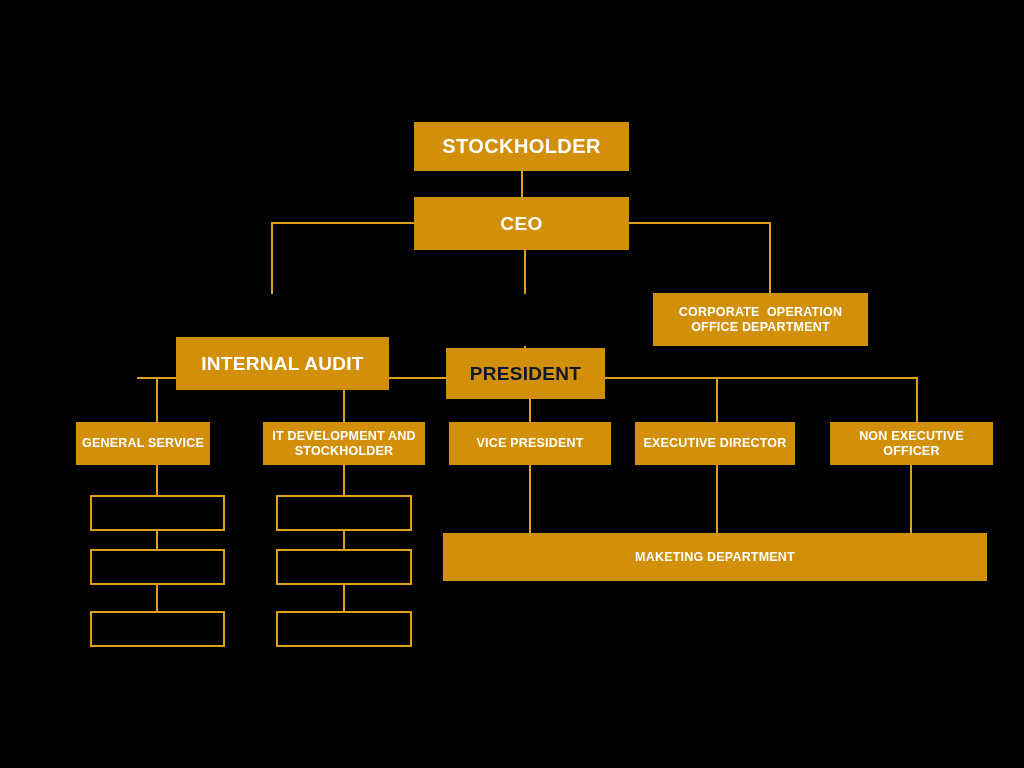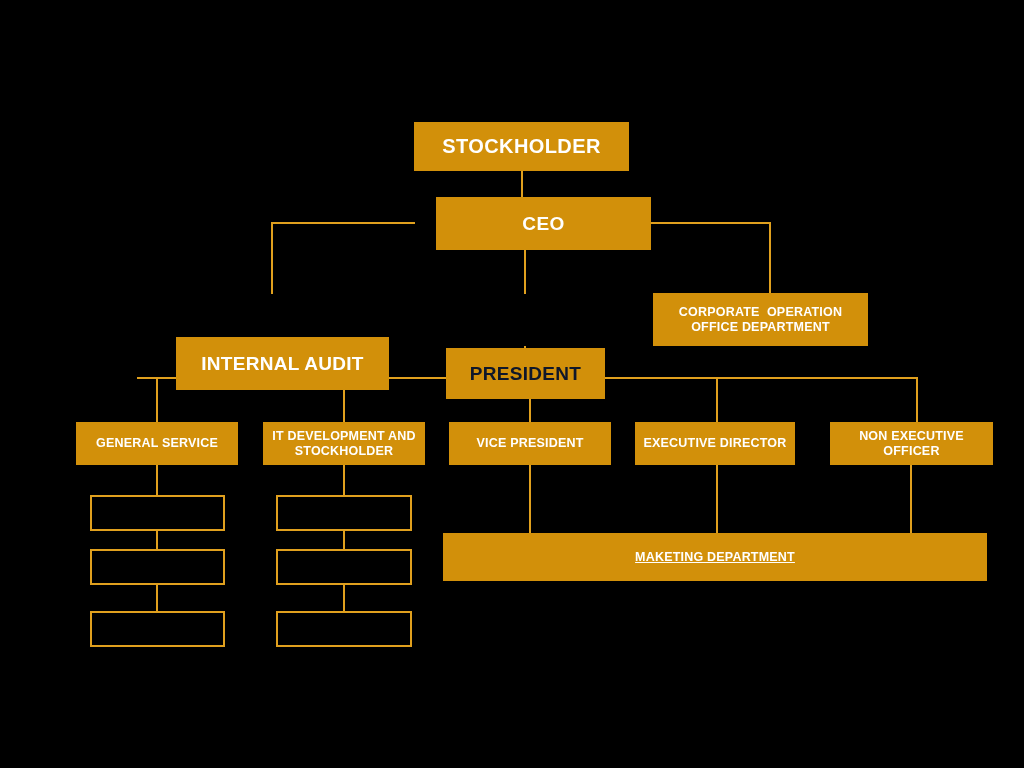--- a/index.html
+++ b/index.html
@@ -34,25 +34,25 @@
     justify-content: center;
     text-align: center;
     font-weight: bold;
     line-height: 1.15;
     letter-spacing: 0.2px;
     box-sizing: border-box;
     padding: 2px 6px;
     white-space: pre-wrap;
   }
   .lvl1 { font-size: 20px; letter-spacing: 0.4px; }
-  .lvl2 { font-size: 19px; letter-spacing: 0.4px; margin-left: 22px; }
+  .lvl2 { font-size: 19px; letter-spacing: 0.4px; }
   .lvl3 { font-size: 19px; letter-spacing: 0.3px; margin-top: 44px; }
   .lvl3s { font-size: 12.5px; letter-spacing: 0.2px; }
   .lvl4 { font-size: 12.5px; letter-spacing: 0.2px; }
-  .lvl5 { font-size: 12.5px; letter-spacing: 0.2px; text-decoration: underline; }
+  .lvl5 { font-size: 12.5px; letter-spacing: 0.2px; }
 
   
   .slot {
     position: absolute;
     background: transparent;
     border: 2px solid #E0A01E;
     box-sizing: border-box;
   }
 </style>
 </head>
@@ -101,21 +101,21 @@
 
   <div class="node lvl2" style="left: 414px; top: 197px; width: 215px; height: 53px; background: rgb(210, 144, 10); color: rgb(255, 255, 255);">CEO</div>
 
   <div class="node lvl3" style="left: 176px; top: 293px; width: 213px; height: 53px; background: rgb(210, 144, 10); color: rgb(255, 255, 255);">INTERNAL AUDIT</div>
 
   <div class="node lvl3" style="left: 446px; top: 304px; width: 159px; height: 51px; background: rgb(210, 144, 10); color: #0f172a;">PRESIDENT</div>
 
   <div class="node lvl3s" style="left: 653px; top: 293px; width: 215px; height: 53px; background: rgb(210, 144, 10); color: rgb(255, 255, 255);">CORPORATE  OPERATION
 OFFICE DEPARTMENT</div>
 
-  <div class="node lvl4" style="left: 76px; top: 422px; width: 162px; height: 43px; background: rgb(210, 144, 10); color: rgb(255, 255, 255);">GENERAL SERVICE</div>
+  <div class="node lvl4" style="left: 76px; top: 422px; width: 134px; height: 43px; background: rgb(210, 144, 10); color: rgb(255, 255, 255);">GENERAL SERVICE</div>
 
   <div class="node lvl4" style="left: 263px; top: 422px; width: 162px; height: 43px; background: rgb(210, 144, 10); color: rgb(255, 255, 255);">IT DEVELOPMENT AND
 STOCKHOLDER</div>
 
   <div class="node lvl4" style="left: 449px; top: 422px; width: 162px; height: 43px; background: rgb(210, 144, 10); color: rgb(255, 255, 255);">VICE PRESIDENT</div>
 
   <div class="node lvl4" style="left: 635px; top: 422px; width: 160px; height: 43px; background: rgb(210, 144, 10); color: rgb(255, 255, 255);">EXECUTIVE DIRECTOR</div>
 
   <div class="node lvl4" style="left: 830px; top: 422px; width: 163px; height: 43px; background: rgb(210, 144, 10); color: rgb(255, 255, 255);">NON EXECUTIVE
 OFFICER</div>

